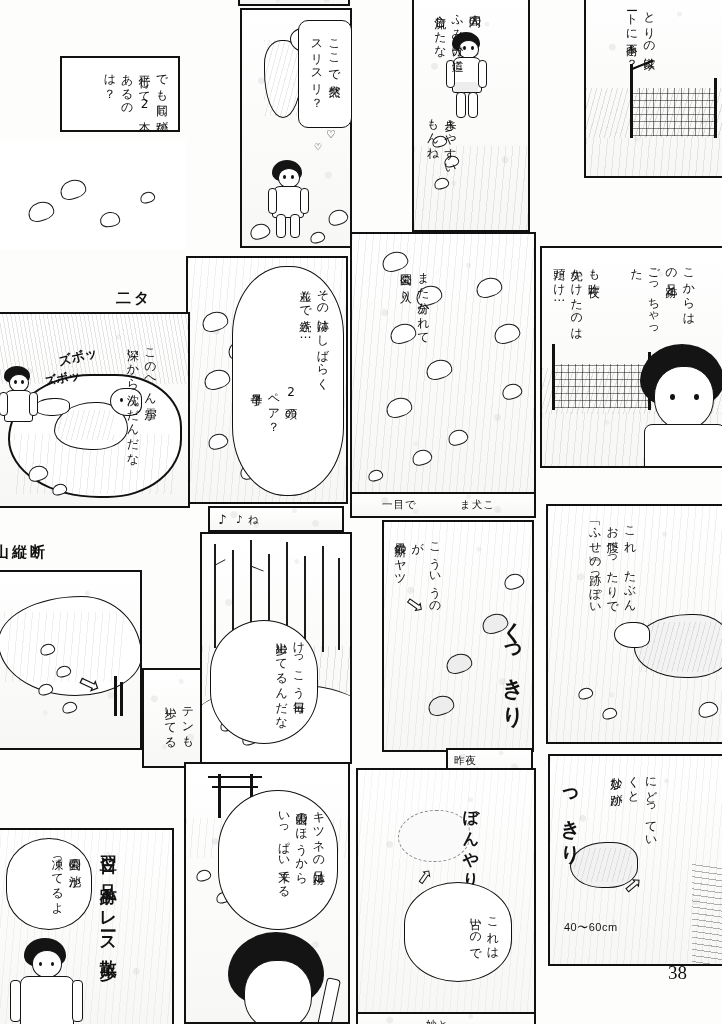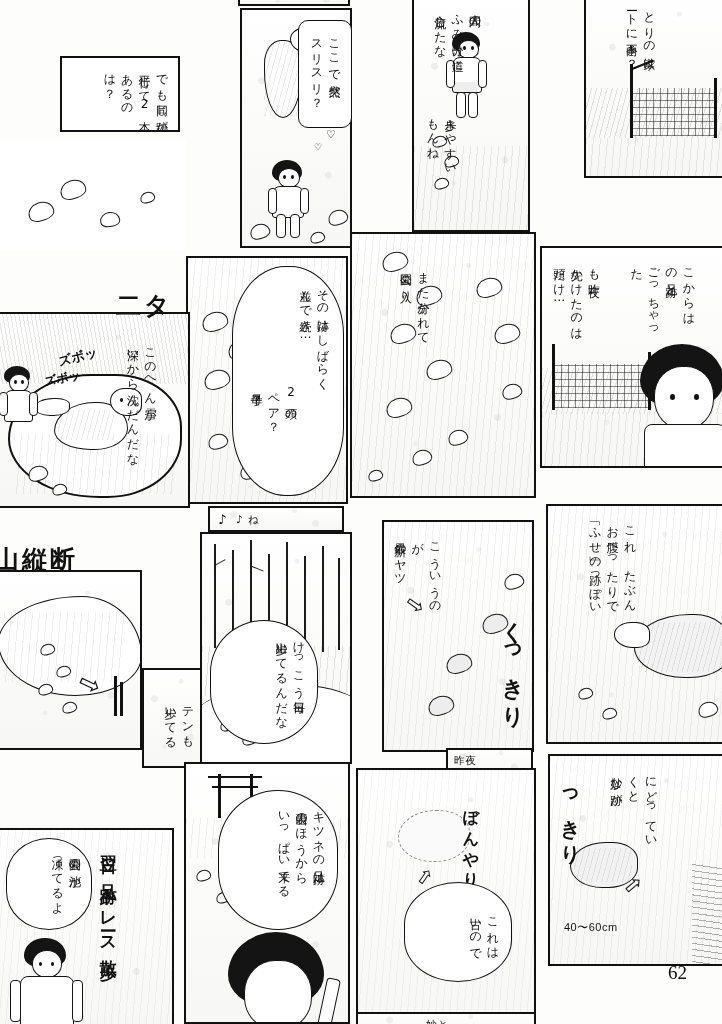--- a/index.html
+++ b/index.html
@@ -97,21 +97,21 @@
     font-family: "DejaVu Sans", sans-serif;
     font-size: 12px;
     line-height: 1.45;
     letter-spacing: 1px;
     color: #111111;
     white-space: pre-line;
     text-align: start;
   }
   .vtext.small { font-size: 10.5px; line-height: 1.4; }
   .vtext.title {
-    font-size: 25px;
+    font-size: 15px;
     font-weight: bold;
     letter-spacing: 3px;
   }
 
   .freetext {
     position: absolute;
     color: #111;
   }
 
   
@@ -418,20 +418,25 @@
     <div class="pawprint sm" style="left:58px; top:170px;"></div>
   </div>
   <div class="bubble rect" style="left:106px; top:330px; width:70px; height:146px; border:none; background:transparent; border-radius:0;">
     <div class="vtext">このへん雪が
 深いから沈んだんだな</div>
   </div>
   <div class="freetext" style="left:116px; top:288px;">
     <div class="vtext title" style="writing-mode:horizontal-tb;">二タ</div>
   </div>
 
+  <div class="panel" style="left:350px; top:492px; width:186px; height:26px;">
+    <div class="snowfield"></div>
+    <div class="vtext small" style="position:absolute; left:30px; top:3px; writing-mode:horizontal-tb;">一目で</div>
+    <div class="vtext small" style="position:absolute; left:108px; top:3px; writing-mode:horizontal-tb;">ま犬こ</div>
+  </div>
   <div class="panel" style="left:208px; top:506px; width:136px; height:26px;">
     <div class="snowfield"></div>
     <div class="musicnote" style="left:8px; top:4px;">♪</div>
     <div class="vtext small" style="position:absolute; left:26px; top:4px; writing-mode:horizontal-tb;">♪ ね</div>
   </div>
 
   <div class="panel" style="left:-8px; top:570px; width:150px; height:180px;">
     <div class="snowfield"></div>
     <div style="position:absolute; left:4px; top:24px; width:142px; height:98px; border:1.8px solid #111; border-radius:58% 42% 46% 54% / 46% 60% 40% 54%; background:#fff;"></div>
     <div class="hatch soft" style="left:10px; top:40px; width:120px; height:70px; opacity:.45;"></div>
@@ -580,15 +585,15 @@
     <div class="hollow-arrow" style="left:74px; top:118px; font-size:22px; transform:rotate(-40deg);">⇨</div>
     <div class="sfx" style="left:8px; top:24px; font-size:20px; writing-mode:vertical-rl; text-orientation:upright; letter-spacing:2px;">っきり</div>
     <div class="cmlabel" style="left:14px; top:164px;">40〜60cm</div>
     <div class="speedlines" style="left:142px; top:108px; width:44px; height:104px; opacity:.6;"></div>
   </div>
   <div class="bubble rect" style="left:596px; top:758px; width:74px; height:104px; border:none; background:transparent; border-radius:0;">
     <div class="vtext">にどっていくと
 妙な跡が</div>
   </div>
 
-  <div class="pageno" style="left:668px; top:962px;">62</div>
+  <div class="pageno" style="left:668px; top:962px;">38</div>
 
 </div>
 
 </body></html>

